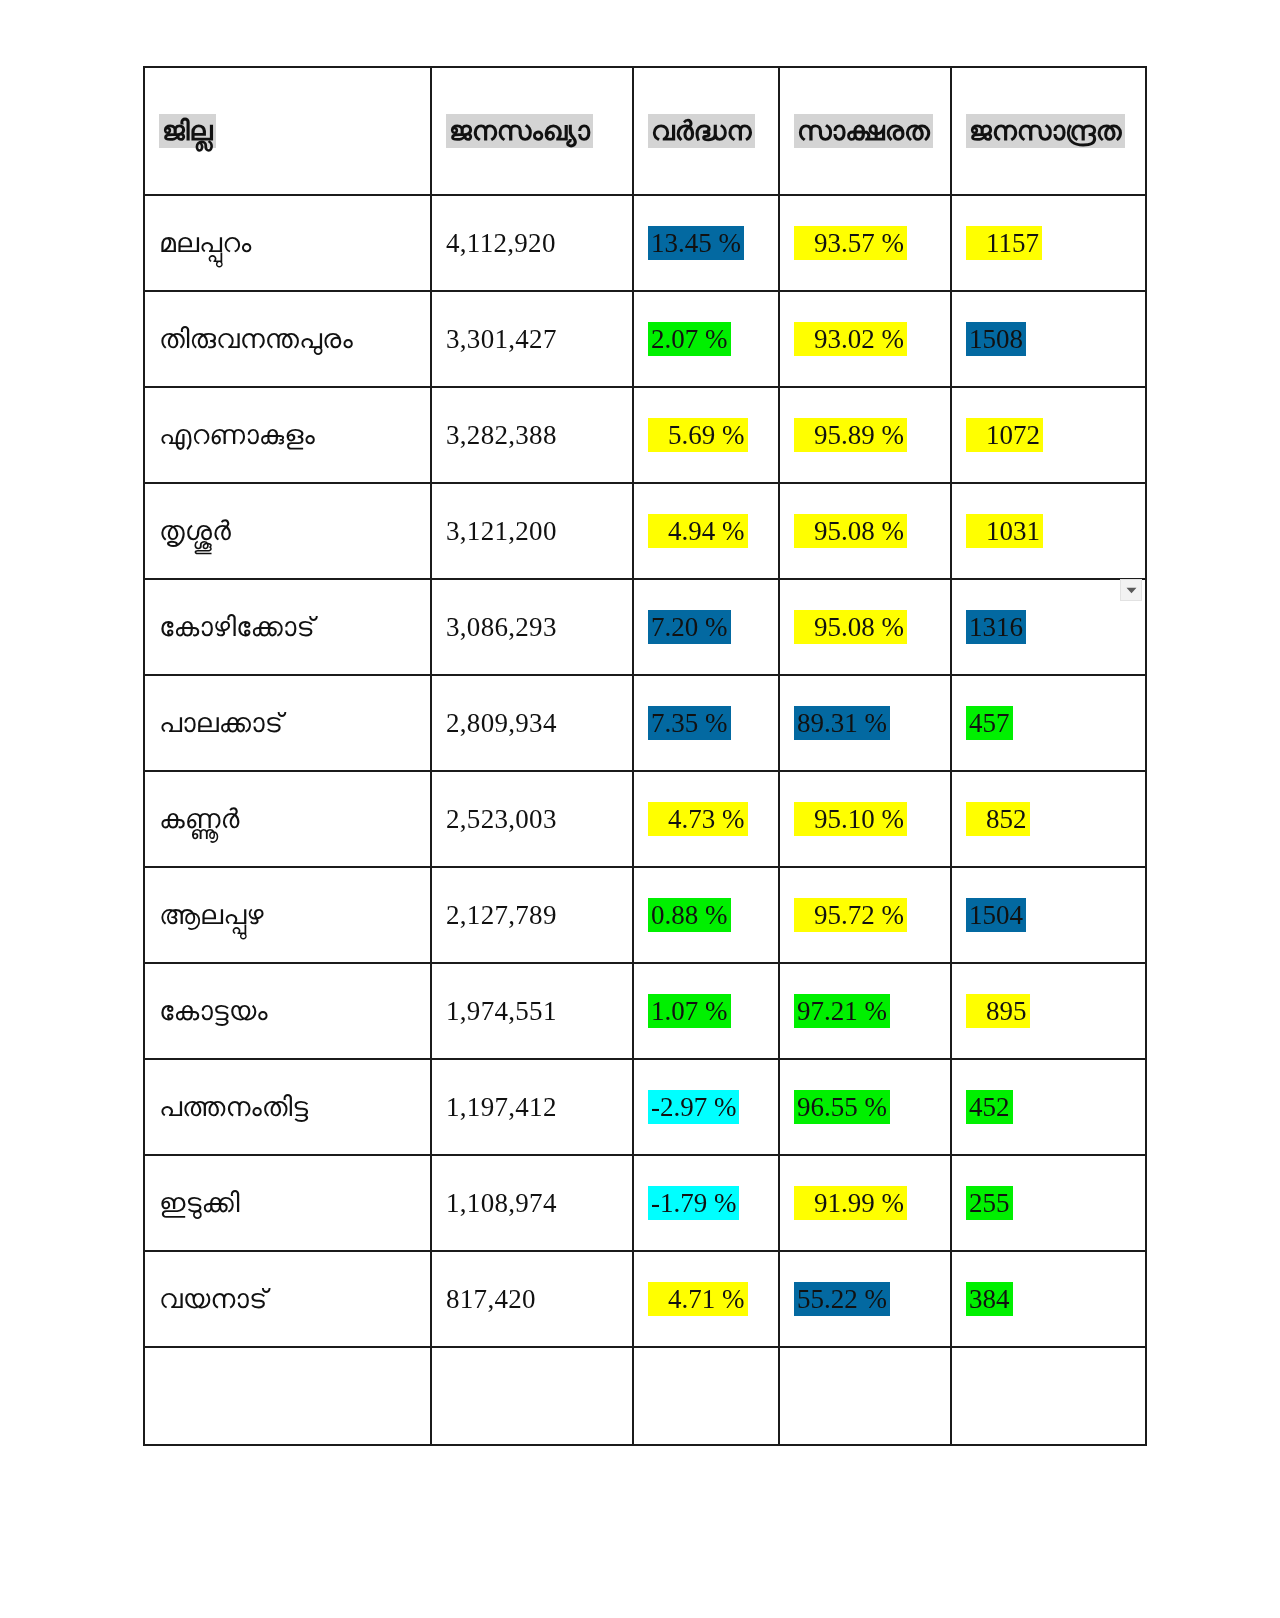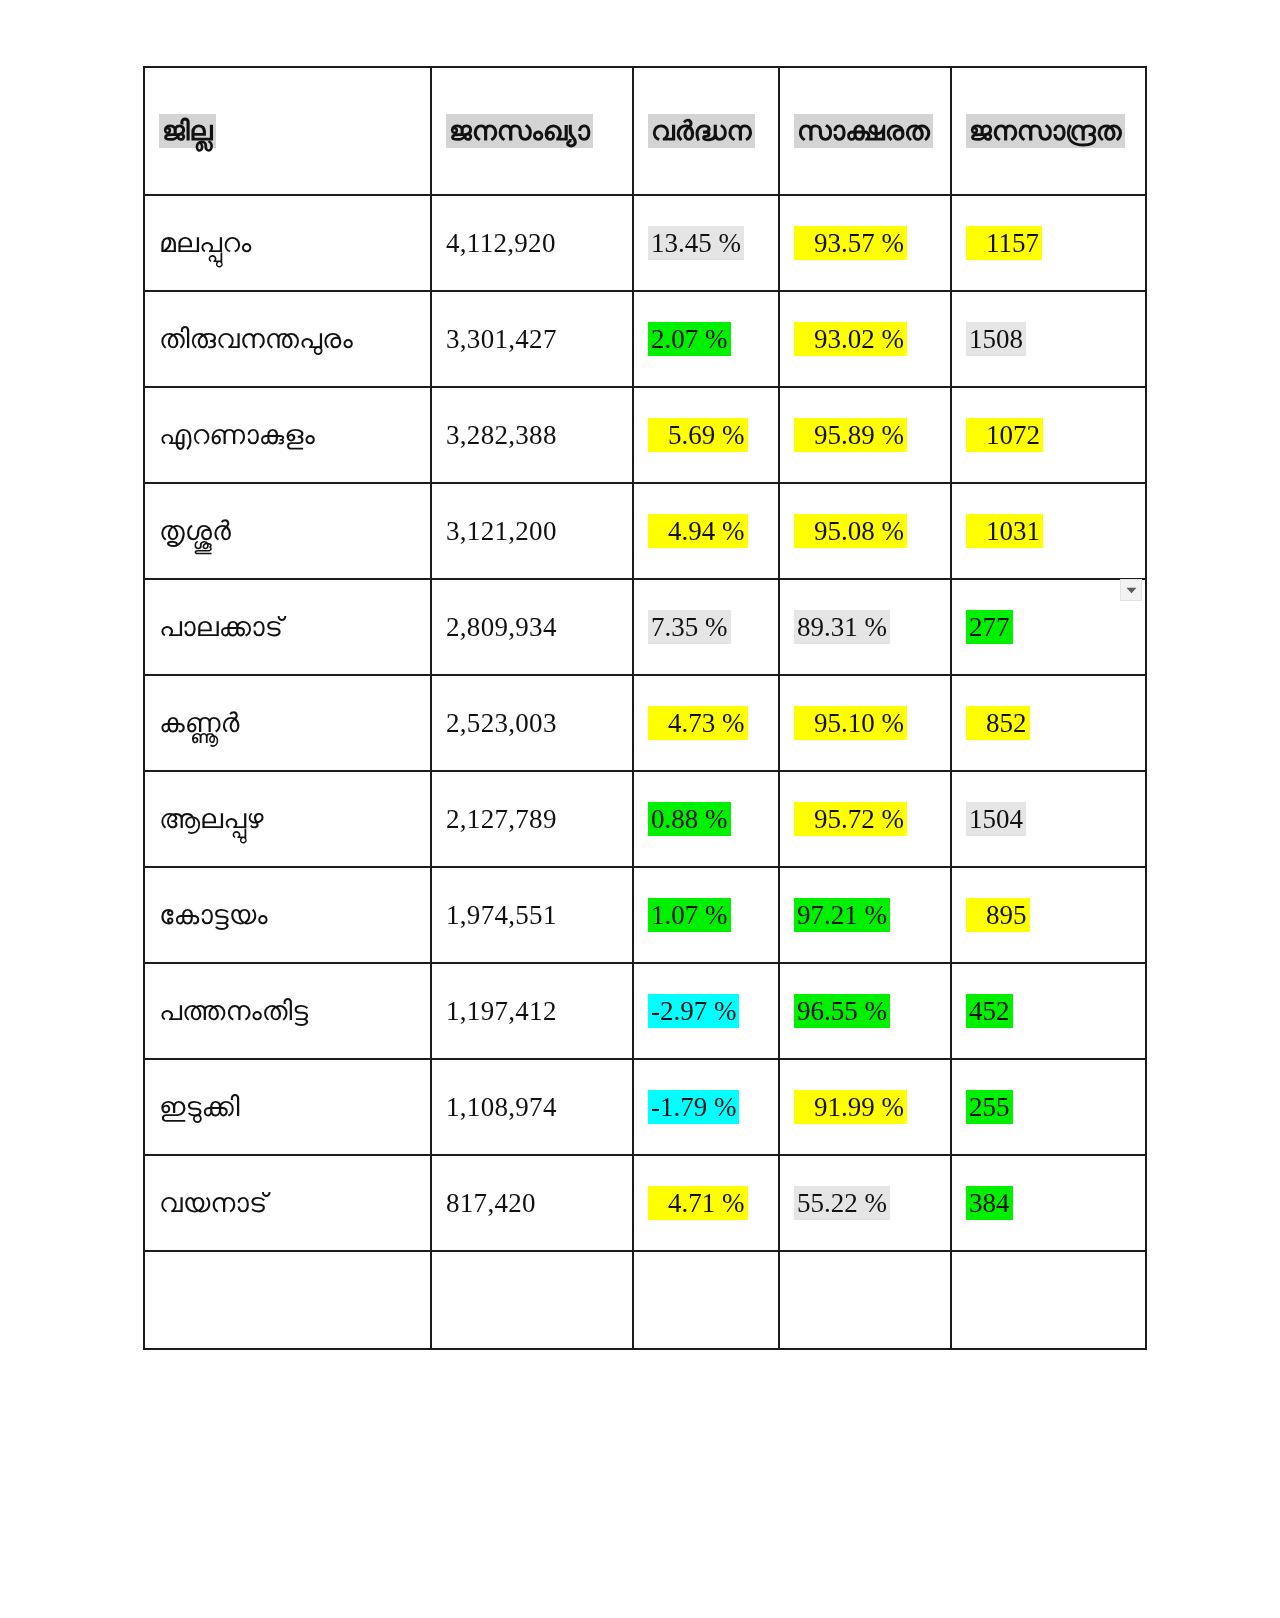--- a/index.html
+++ b/index.html
@@ -77,21 +77,21 @@
   }
 
   
   .hl {
     display: inline;
     padding: 2px 3px;
     box-decoration-break: clone;
     -webkit-box-decoration-break: clone;
   }
   .hl-gray   { background: #d4d4d4; }
-  .hl-red    { background: #e5e5e5; }
+  .hl-red    { background: #0369a1; }
   .hl-yellow { background: #ffff00; padding-left: 20px; }
   .hl-green  { background: #00f000; }
   .hl-cyan   { background: #00ffff; }
   .hl-none   { background: transparent; padding: 0; }
 
   
   th.th-literacy .hl {
     line-height: 1.42;
   }
 
@@ -155,25 +155,32 @@
           <td class="cell-density"><span class="hl hl-yellow">1072</span></td>
         </tr>
         <tr class="data-row">
           <td class="cell-district"><span class="hl hl-none">തൃശ്ശൂർ</span></td>
           <td class="cell-population"><span class="hl hl-none">3,121,200</span></td>
           <td class="cell-growth"><span class="hl hl-yellow">4.94 %</span></td>
           <td class="cell-literacy"><span class="hl hl-yellow">95.08 %</span></td>
           <td class="cell-density"><span class="hl hl-yellow">1031</span></td>
         </tr>
         <tr class="data-row">
+          <td class="cell-district"><span class="hl hl-none">കോഴിക്കോട്</span></td>
+          <td class="cell-population"><span class="hl hl-none">3,086,293</span></td>
+          <td class="cell-growth"><span class="hl hl-red">7.20 %</span></td>
+          <td class="cell-literacy"><span class="hl hl-yellow">95.08 %</span></td>
+          <td class="cell-density"><span class="hl hl-red">1316</span></td>
+        </tr>
+        <tr class="data-row">
           <td class="cell-district"><span class="hl hl-none">പാലക്കാട്</span></td>
           <td class="cell-population"><span class="hl hl-none">2,809,934</span></td>
           <td class="cell-growth"><span class="hl hl-red">7.35 %</span></td>
           <td class="cell-literacy"><span class="hl hl-red">89.31 %</span></td>
-          <td class="cell-density"><span class="hl hl-green">277</span></td>
+          <td class="cell-density"><span class="hl hl-green">457</span></td>
         </tr>
         <tr class="data-row">
           <td class="cell-district"><span class="hl hl-none">കണ്ണൂർ</span></td>
           <td class="cell-population"><span class="hl hl-none">2,523,003</span></td>
           <td class="cell-growth"><span class="hl hl-yellow">4.73 %</span></td>
           <td class="cell-literacy"><span class="hl hl-yellow">95.10 %</span></td>
           <td class="cell-density"><span class="hl hl-yellow">852</span></td>
         </tr>
         <tr class="data-row">
           <td class="cell-district"><span class="hl hl-none">ആലപ്പുഴ</span></td>

